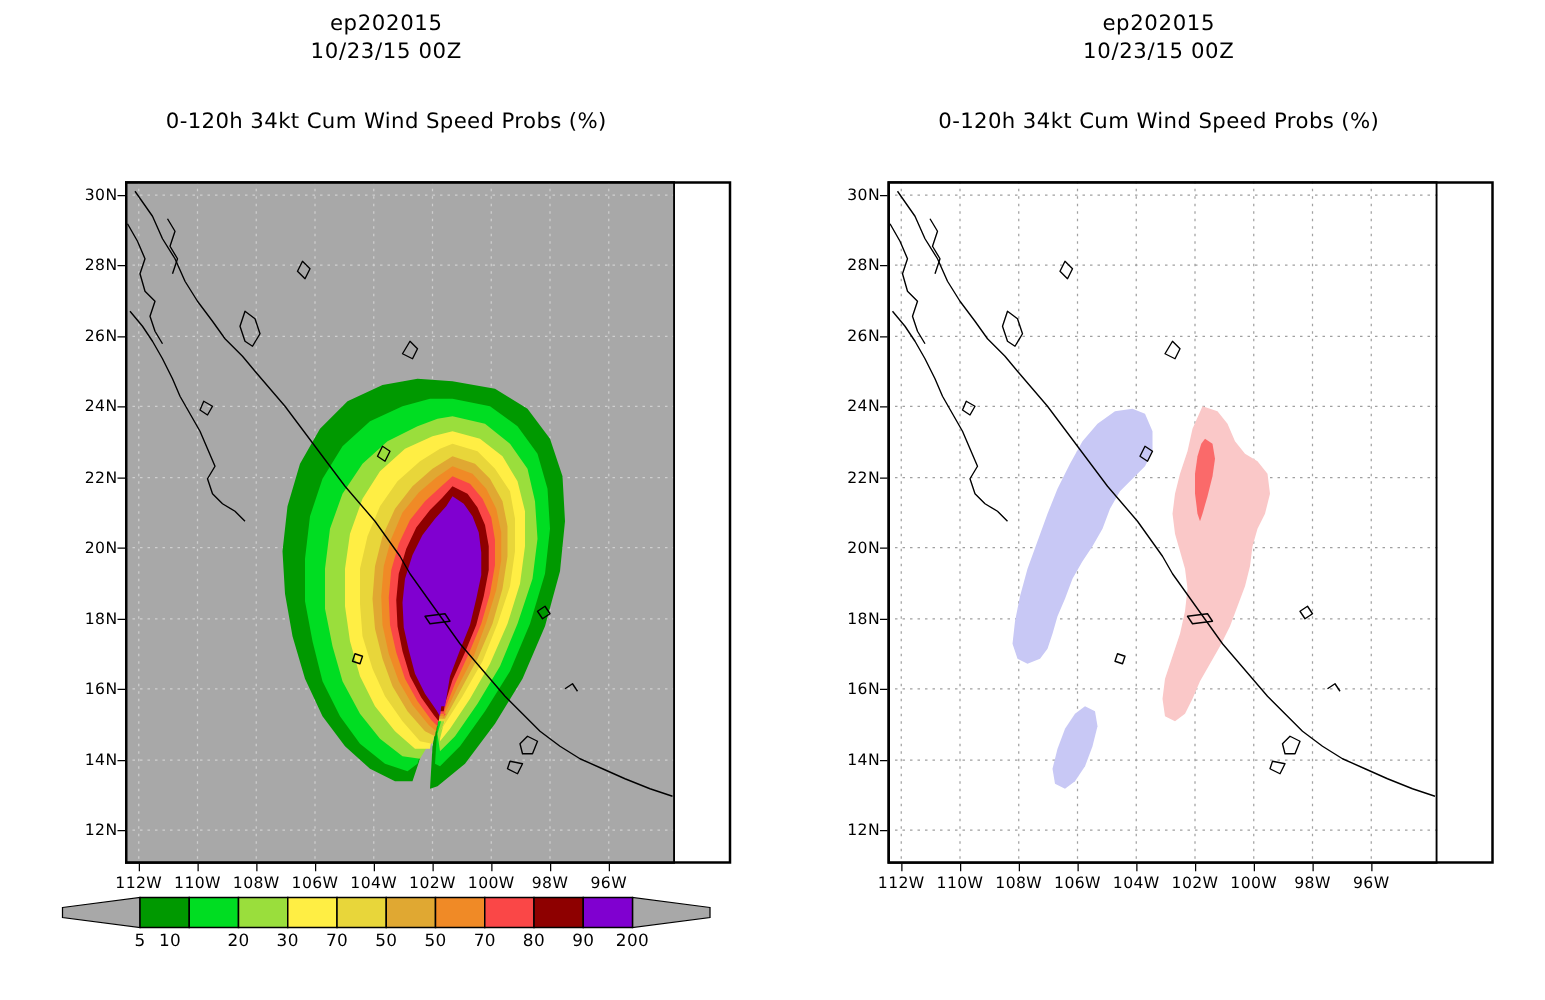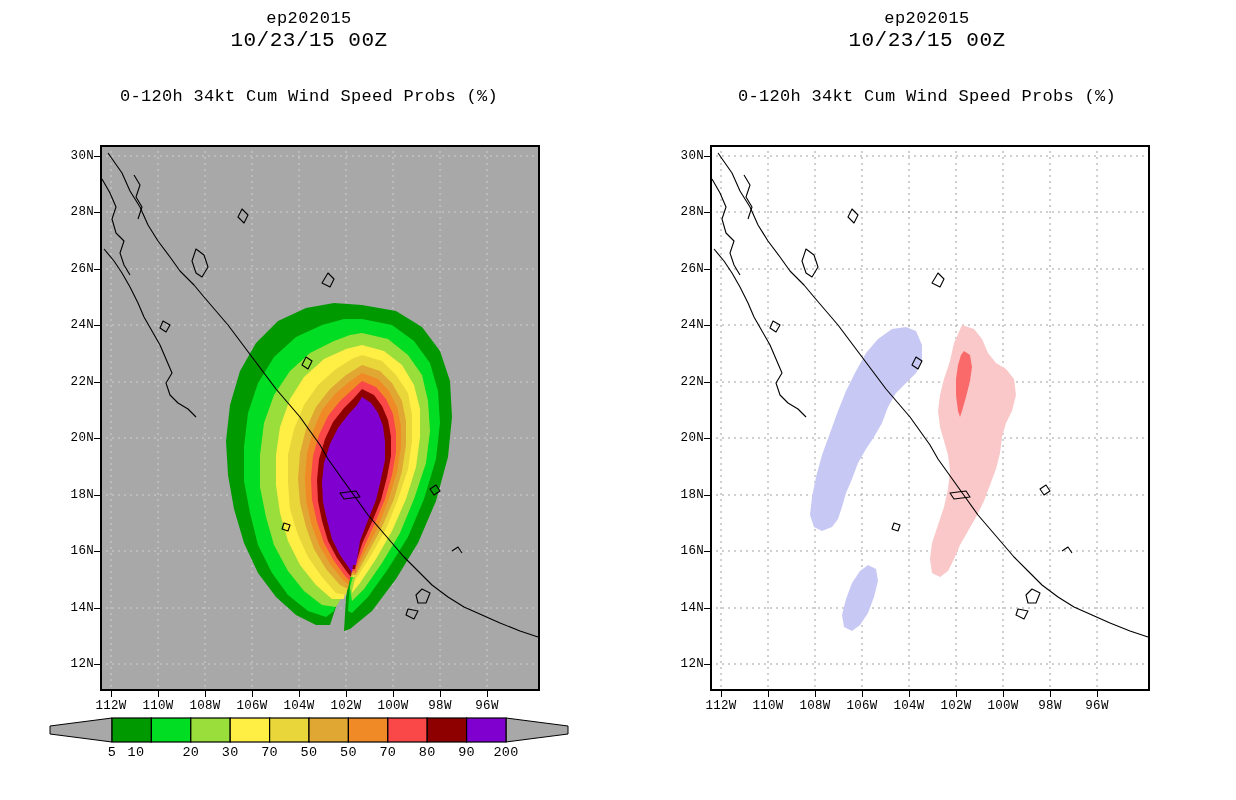--- a/index.html
+++ b/index.html
@@ -1,28 +1,28 @@
 <!DOCTYPE html>
 <html><head>
 <meta charset="utf-8">
 <style>
   html,body{margin:0;padding:0;background:#ffffff;}
   body{width:1236px;height:800px;position:relative;overflow:hidden;
        font-family:"DejaVu Sans","Liberation Sans",sans-serif;color:#000;}
-  .panel{position:absolute;top:0;width:618px;height:680px;font-family:Liberation Mono, monospace;}
+  .panel{position:absolute;top:0;width:618px;height:680px;}
   .panel-left{left:0;}
   .panel-right{left:618px;}
 
   .titles{position:absolute;left:0;width:618px;text-align:center;}
   .t-storm{top:8px;font-size:17px;line-height:22px;letter-spacing:.5px;}
-  .t-date{top:30px;font-size:21px;line-height:22px;letter-spacing:.5px;}
+  .t-date{top:30px;font-size:17px;line-height:22px;letter-spacing:.5px;}
   .t-main{top:86px;font-size:17px;line-height:22px;letter-spacing:.3px;text-align:center;}
   .t-sub{top:117px;font-size:17px;line-height:22px;letter-spacing:.3px;}
 
-  .map-wrap{position:absolute;width:440px;height:546px;}
+  .map-wrap{position:absolute;width:440px;height:546px;padding-left:45px;}
   .map-left{left:100px;top:145px;}
   .map-frame{position:absolute;inset:0;border:2px solid #000;box-sizing:border-box;}
   .map-svg{position:absolute;left:0;top:0;width:440px;height:546px;display:block;}
 
   .ylab{position:absolute;right:100%;margin-right:6px;font-size:12.5px;
         line-height:12px;transform:translateY(-50%);white-space:nowrap;letter-spacing:.3px;}
   .ytick{position:absolute;right:100%;width:6px;height:0;border-top:1.6px solid #000;}
   .xlab{position:absolute;top:100%;margin-top:9px;font-size:12.5px;line-height:12px;
         transform:translateX(-50%);white-space:nowrap;letter-spacing:.3px;}
   .xtick{position:absolute;top:100%;width:0;height:6px;border-left:1.6px solid #000;}

